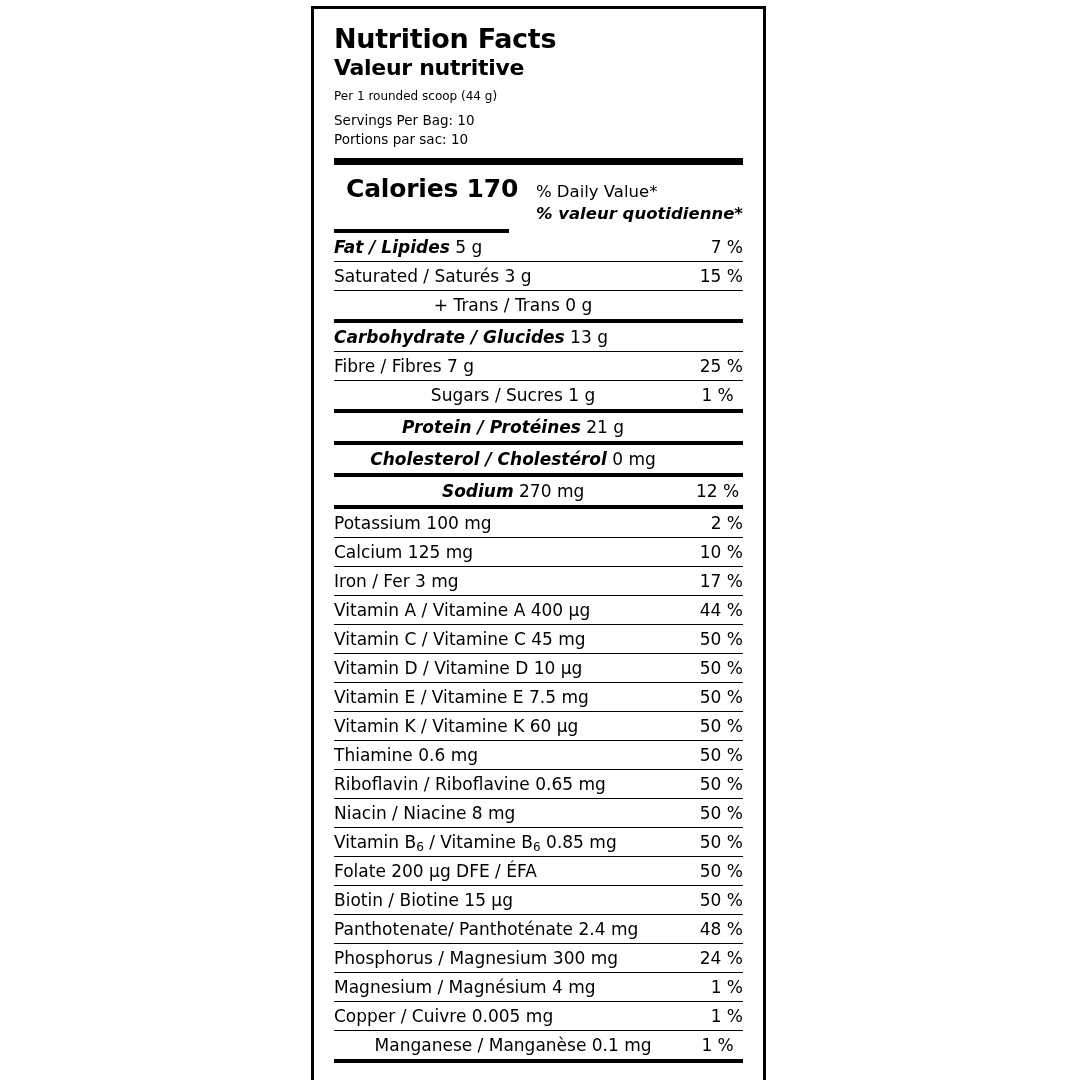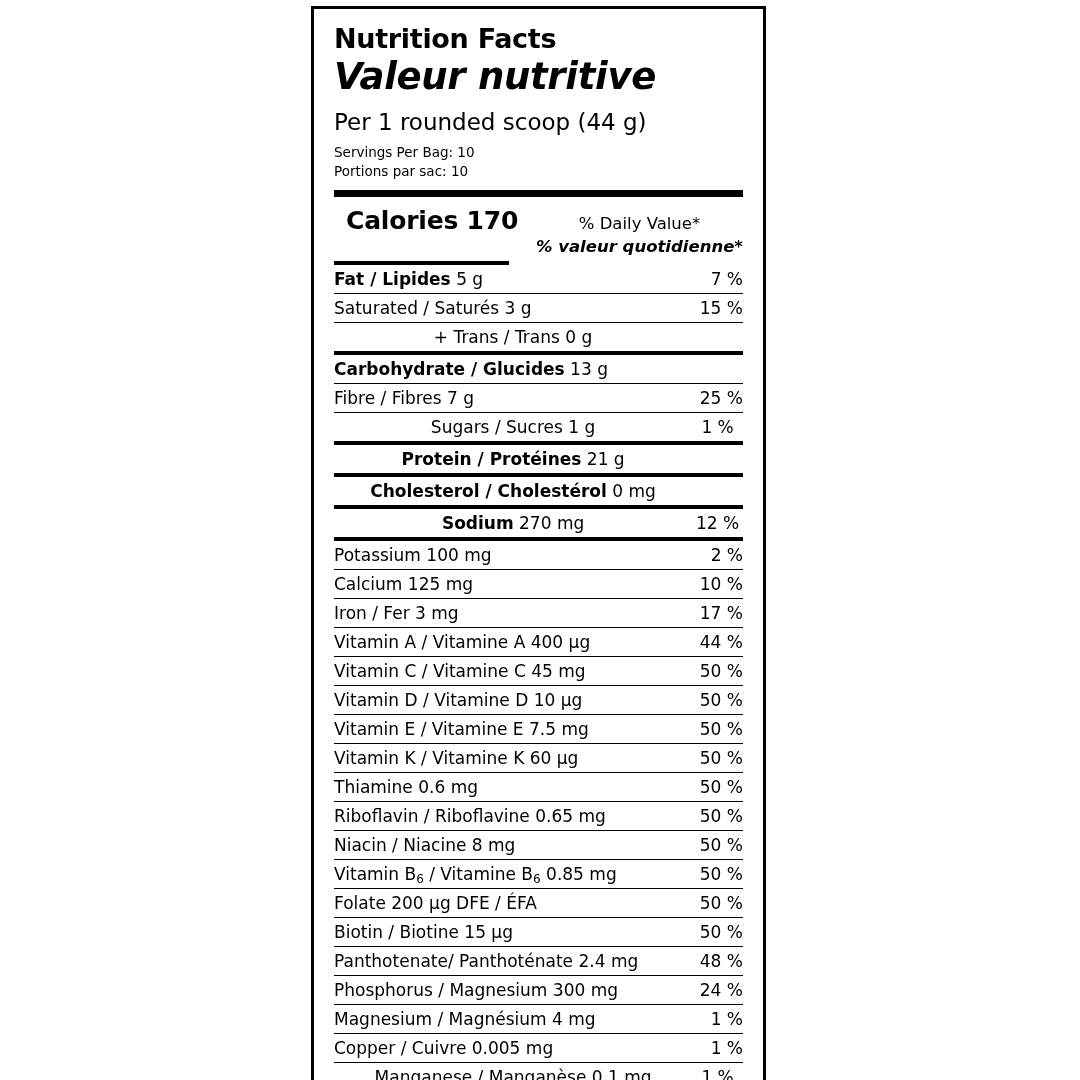--- a/index.html
+++ b/index.html
@@ -30,29 +30,28 @@
     height: 100%;
   }
 
   .title-en {
     font-size: 27px;
     font-weight: bold;
     letter-spacing: -0.3px;
     line-height: 1.18;
   }
   .title-fr {
-    font-size: 37px;
+    font-size: 22px;
     font-weight: bold;
-    font-style: italic;
     letter-spacing: -0.3px;
     line-height: 1.18;
     margin-bottom: 8px;
   }
   .serving {
-    font-size: 23px;
+    font-size: 12px;
     line-height: 1.33;
   }
   .servings-small {
     font-size: 13.5px;
     line-height: 1.42;
   }
 
   .rule-thick {
     border-bottom: 7px solid #000000;
     margin: 9px 0 0 0;
@@ -64,21 +63,21 @@
     justify-content: space-between;
     padding-top: 9px;
   }
   .cal-label {
     font-size: 25px;
     font-weight: bold;
     letter-spacing: -0.2px;
     margin-left: 12px;
   }
   .dv-head {
-    text-align: center;
+    text-align: left;
     font-size: 16.5px;
     line-height: 1.35;
     padding-top: 7px;
   }
   .dv-head .fr { font-style: italic; font-weight: bold; }
 
   .cal-underline {
     width: 175px;
     border-bottom: 4.5px solid #000000;
     margin-top: 3px;
@@ -91,21 +90,21 @@
   }
   table.nf td {
     padding: 4px 0 4px 0;
     vertical-align: baseline;
   }
   td.pct {
     text-align: right;
     white-space: nowrap;
     font-size: 17px;
   }
-  .b { font-weight: bold; }
+  .b { font-weight: bold; font-style: italic; }
   .indent1 { padding-left: 14px; }
   .indent2 { padding-left: 8px; }
   .row-thin td { border-bottom: 1.6px solid #000000; }
   .row-med td { border-bottom: 4.5px solid #000000; text-align: center; }
 
   .sub { font-size: 12px; vertical-align: baseline; position: relative; top: 3px; }
 </style>
 </head>
 <body>
 

